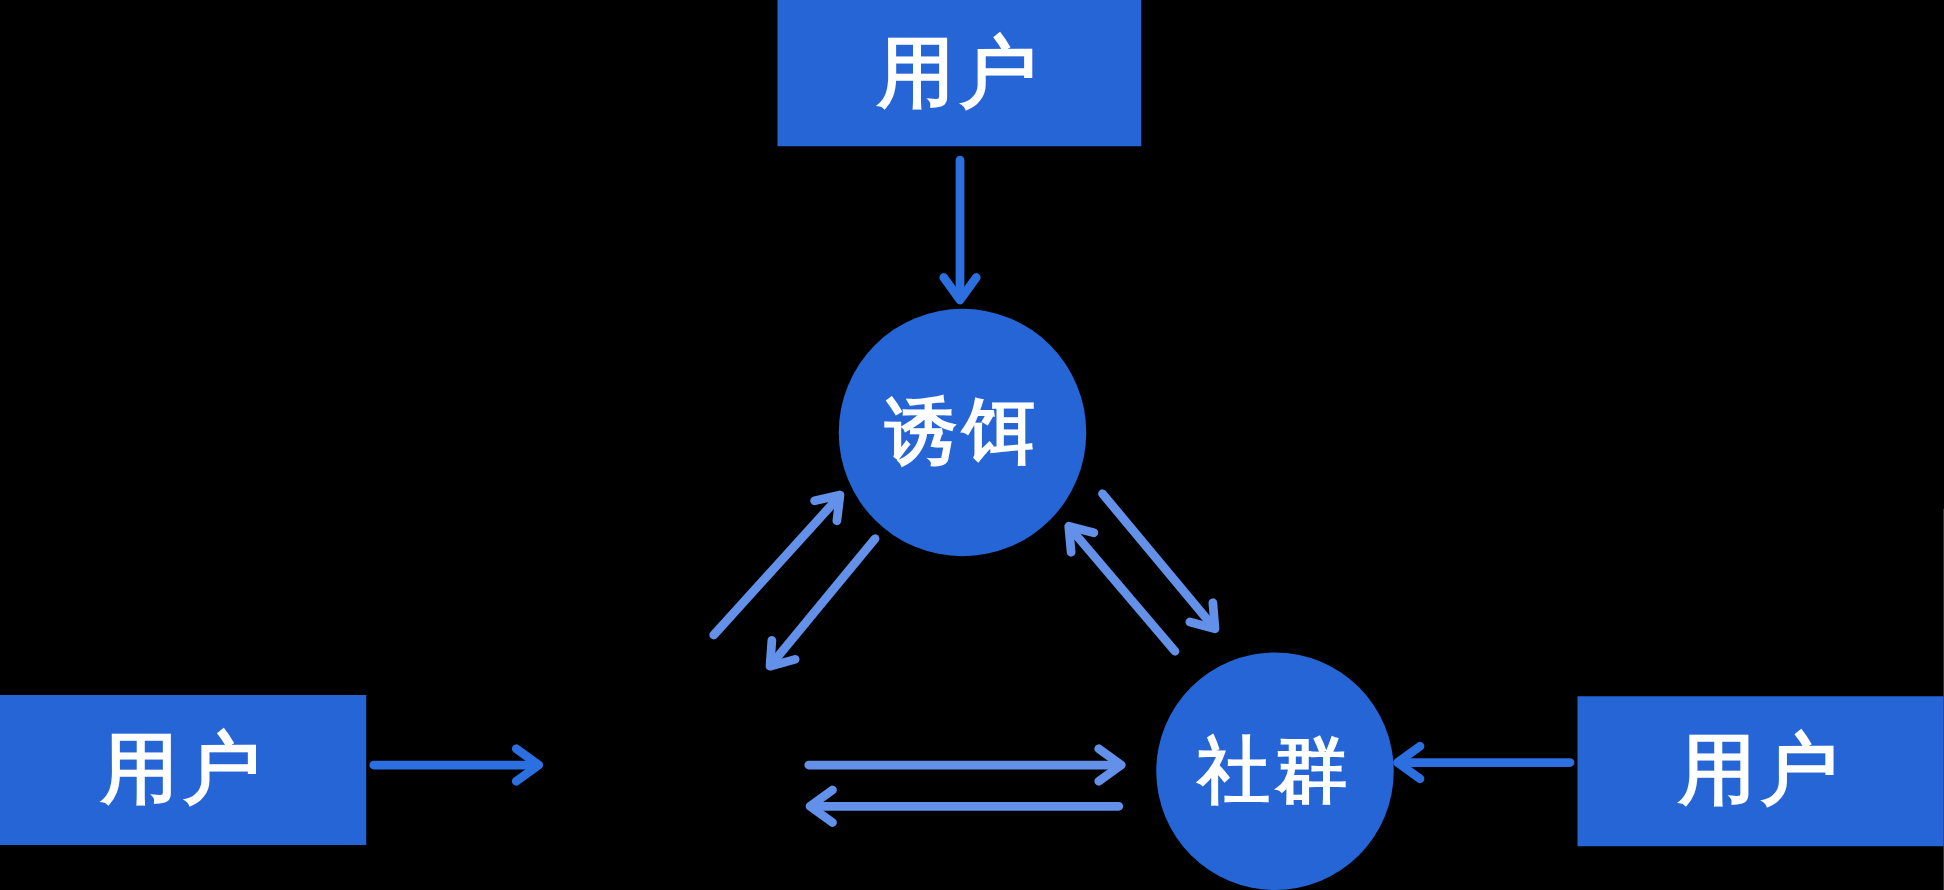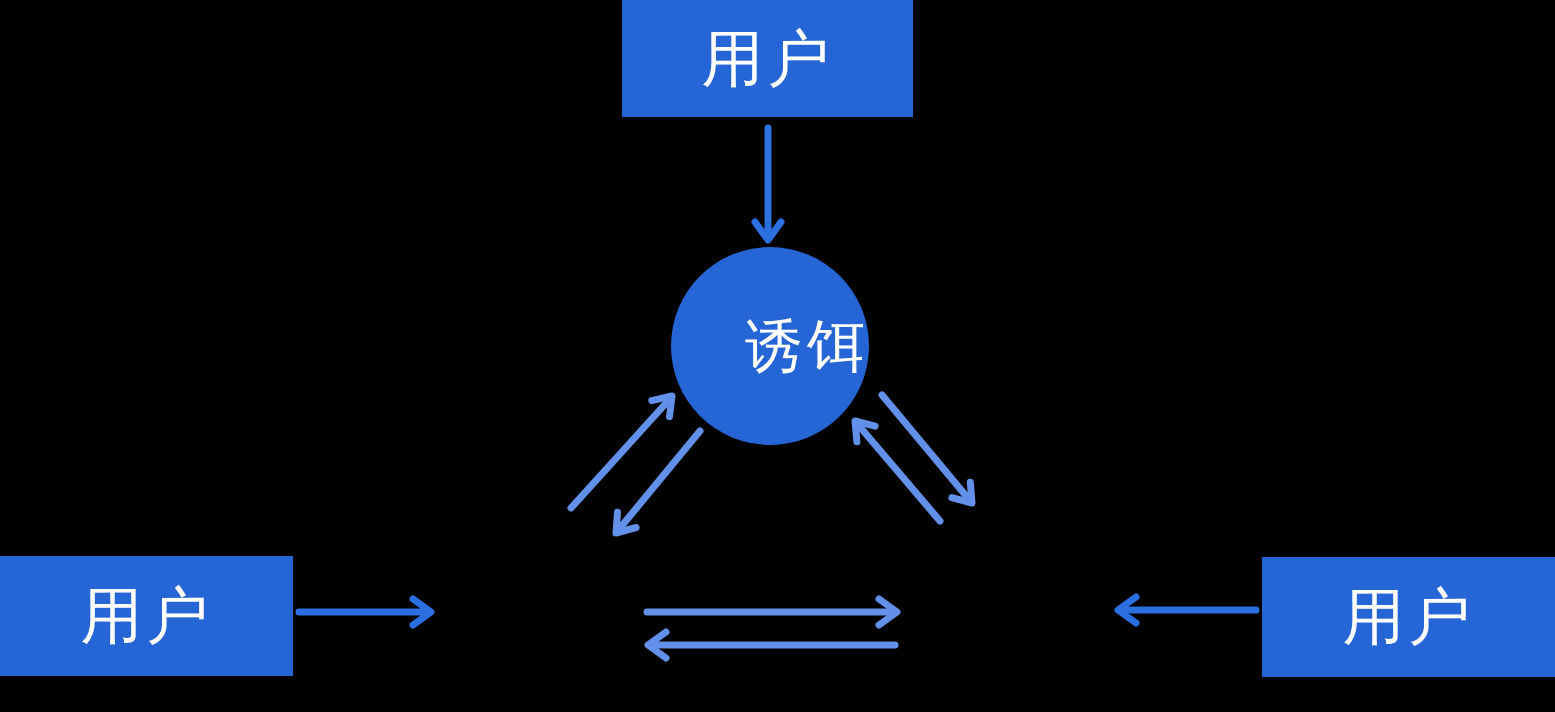--- a/index.html
+++ b/index.html
@@ -35,35 +35,35 @@
     stroke-linecap: round;
     stroke-linejoin: round;
   }
   .node {
     position: absolute;
     display: flex;
     align-items: center;
     justify-content: center;
     background: var(--node-fill, #2565D6);
     color: var(--label-text, #FFFFFF);
-    font-weight: normal;
+    font-weight: bold;
     letter-spacing: 4px;
     text-align: center;
   }
   .node .label {
     line-height: 1;
     white-space: nowrap;
   }
   .rect-node { font-size: 62px; }
   .circle-node { border-radius: 50%; font-size: 58px; }
 
   .node-top-user    { left: 622px;  top: 0;     width: 291px; height: 117px; }
   .node-left-user   { left: 0;      top: 556px; width: 293px; height: 120px; }
   .node-right-user  { left: 1262px; top: 557px; width: 293px; height: 120px; }
-  .node-bait        { left: 671px;  top: 247px; width: 198px; height: 198px; justify-content: flex-end; }
+  .node-bait        { left: 671px;  top: 247px; width: 198px; height: 198px; }
   .node-drive       { left: 433px;  top: 521px; width: 190px; height: 190px; }
   .node-community   { left: 925px;  top: 522px; width: 190px; height: 190px; }
 </style>
 </head>
 <body>
 
 <div class="canvas">
 
   <svg class="arrows-layer" viewBox="0 0 1555 712" xmlns="http://www.w3.org/2000/svg">
 
@@ -123,14 +123,17 @@
 
   <div class="node rect-node node-right-user">
     <span class="label">用户</span>
   </div>
 
   <div class="node circle-node node-bait">
     <span class="label">诱饵</span>
   </div>
 
 
+  <div class="node circle-node node-community">
+    <span class="label">社群</span>
+  </div>
 
 </div>
 
 </body></html>

